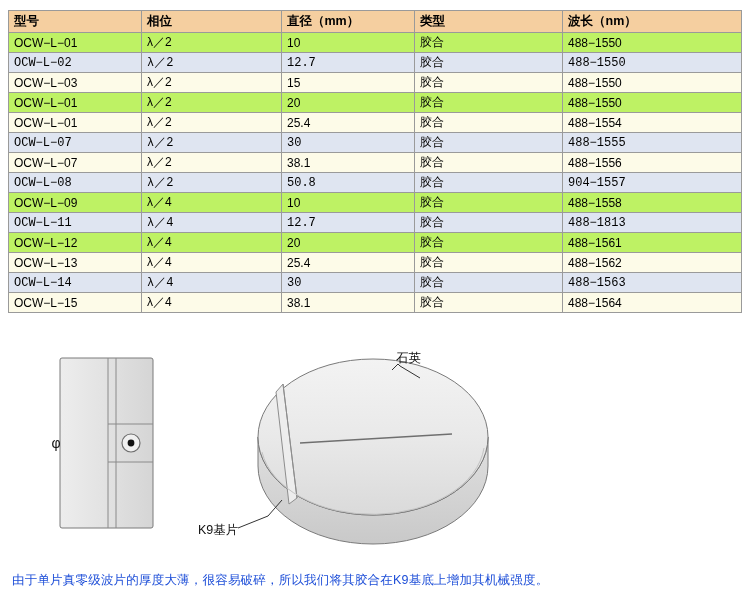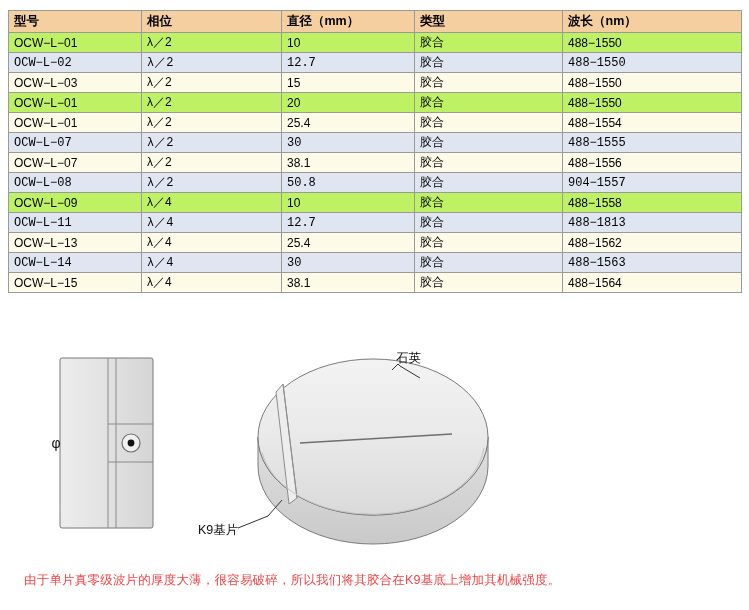--- a/index.html
+++ b/index.html
@@ -60,24 +60,24 @@
   .figure {
     position: absolute;
     left: 0;
     top: 340px;
     width: 749px;
     height: 215px;
   }
   
   .caption {
     position: absolute;
-    left: 24px;
+    left: 12px;
     top: 572px;
     font-size: 12.5px;
-    color: #ef4444;
+    color: #1d4ed8;
     letter-spacing: 0.2px;
   }
 </style>
 </head>
 <body>
 
 <div class="page">
 
   <table class="spec-table">
     <colgroup>
@@ -159,20 +159,27 @@
         <td>10</td>
         <td>胶合</td>
         <td>488−1558</td>
       </tr>
       <tr class="row-c">
         <td>OCW−L−11</td>
         <td>λ／4</td>
         <td>12.7</td>
         <td>胶合</td>
         <td>488−1813</td>
+      </tr>
+      <tr class="row-a">
+        <td>OCW−L−12</td>
+        <td>λ／4</td>
+        <td>20</td>
+        <td>胶合</td>
+        <td>488−1561</td>
       </tr>
       <tr class="row-b">
         <td>OCW−L−13</td>
         <td>λ／4</td>
         <td>25.4</td>
         <td>胶合</td>
         <td>488−1562</td>
       </tr>
       <tr class="row-c">
         <td>OCW−L−14</td>

